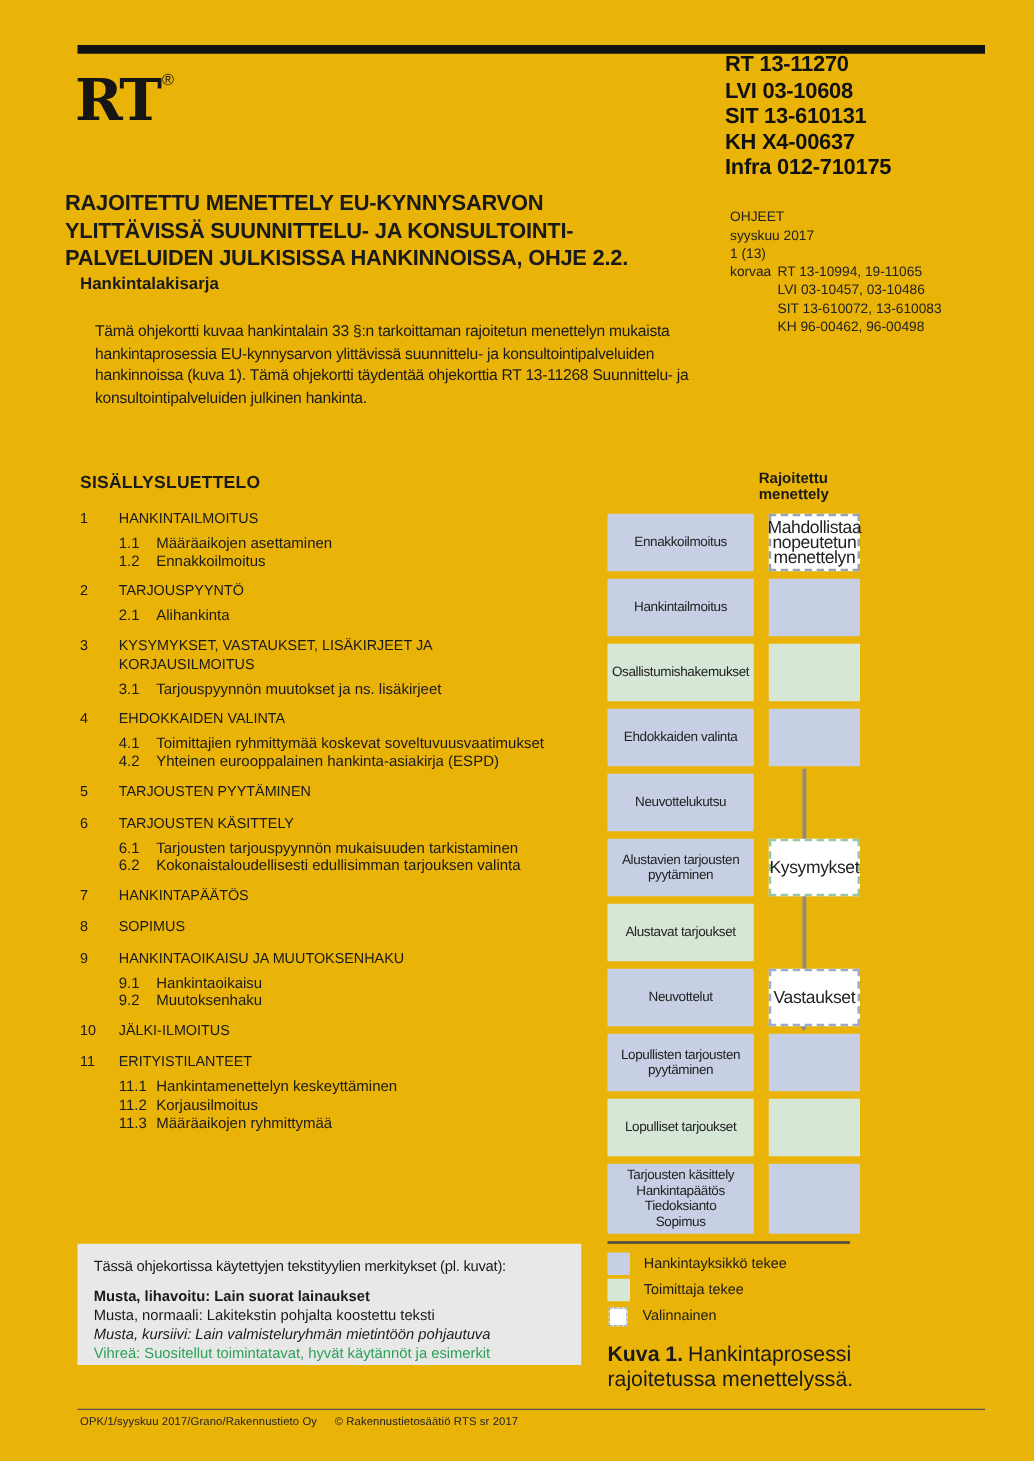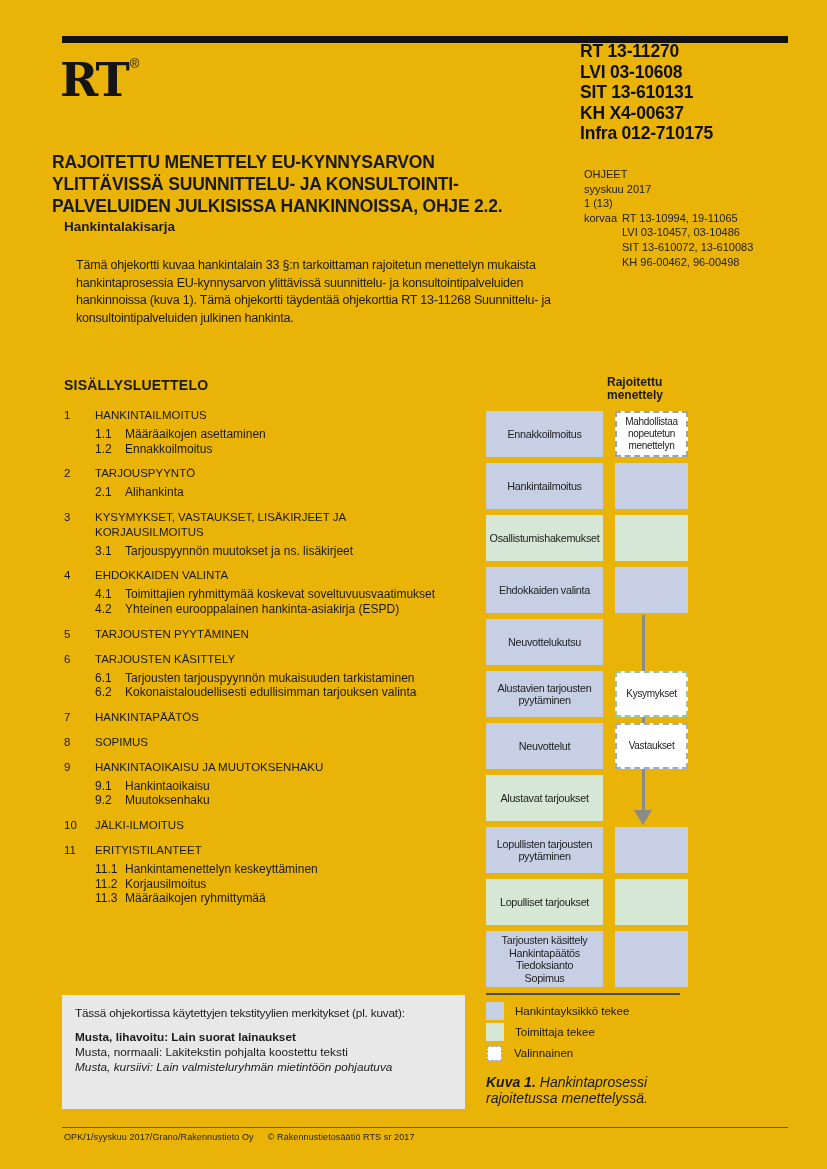--- a/index.html
+++ b/index.html
@@ -50,45 +50,45 @@
   .flowchart { position:absolute; left:486px; top:376px; width:202px; }
   .fc-header { margin-left:121px; font-weight:bold; font-size:12px; line-height:12.5px;
                white-space:pre-line; margin-bottom:10px; }
   .fc-rows { position:relative; }
   .fc-row { display:flex; height:46px; margin-bottom:6px; }
   .fc-row.tall { height:56px; }
   .fc-left { width:117px; flex:none; margin-right:4px; display:flex; align-items:center;
              justify-content:center; text-align:center; font-size:10.8px; line-height:12.5px;
              letter-spacing:-0.3px; white-space:pre-line; padding:0 1px; color:#222; }
   .fc-right { width:73px; flex:none; margin-left:8px; display:flex; align-items:center;
-              justify-content:center; text-align:center; font-size:10px; line-height:11.8px;
+              justify-content:center; text-align:center; font-size:14px; line-height:11.8px;
               letter-spacing:-0.3px; white-space:pre-line; position:relative; z-index:2; color:#222; }
   .fill-blue { background:var(--box-blue); }
   .fill-green { background:var(--box-green); }
   .dash-gray  { background:#fff; border:2px dashed var(--dash-gray); }
   .dash-green { background:#fff; border:2px dashed var(--dash-green); }
   .dash-blue  { background:#fff; border:2px dashed var(--dash-blue); }
   .fc-empty { background:transparent; }
   .fc-arrow-line { position:absolute; left:156px; top:204px; width:3px; height:196px;
                    background:var(--arrow-gray); z-index:1; }
   .fc-arrow-head { position:absolute; left:148px; top:399px; width:0; height:0; z-index:1;
                    border-left:9px solid transparent; border-right:9px solid transparent;
                    border-top:15px solid var(--arrow-gray); }
   
   .legend { margin-top:1px; border-top:2px solid #4a4a4a; padding-top:7px; width:194px; }
   .legend-row { display:flex; align-items:center; margin-bottom:3px; height:18px; }
   .sw { width:18px; height:18px; flex:none; }
   .sw-blue { background:var(--box-blue); }
   .sw-green { background:var(--box-green); }
   .sw-dashed { width:15px; height:15px; background:#fff; border:1.5px dashed var(--dash-blue); margin:0 1px; }
   .legend-label { margin-left:11px; font-size:11.5px; }
-  .fc-caption { margin-top:12px; font-size:14px; font-style:italic; }
+  .fc-caption { margin-top:12px; font-size:17px; }
   .fc-caption .lead { font-weight:bold; margin-right:4px; }
   
-  .graybox { position:absolute; left:62px; top:995px; width:403px; height:114px;
+  .graybox { position:absolute; left:62px; top:995px; width:403px; height:97px;
              background:var(--graybox-bg); padding:11px 13px; font-size:11.8px; line-height:15px; }
   .graybox .first { margin-bottom:9px; letter-spacing:-0.2px; }
   .graybox .b { font-weight:bold; }
   .graybox .i { font-style:italic; }
   .graybox .g { color:var(--green-text); }
   
   .footline { position:absolute; left:62px; top:1127px; width:726px; border-top:1px solid #555; }
   .footer { position:absolute; left:64px; top:1132px; font-size:9px; color:#222; letter-spacing:0.1px; }
   .footer .gap { display:inline-block; width:14px; }
 </style>
@@ -284,26 +284,26 @@
       <div class="fc-row">
         <div class="fc-left fill-blue">Neuvottelukutsu</div>
         <div class="fc-right fc-empty"></div>
       </div>
       <div class="fc-row">
         <div class="fc-left fill-blue">Alustavien tarjousten
 pyytäminen</div>
         <div class="fc-right dash-green">Kysymykset</div>
       </div>
       <div class="fc-row">
+        <div class="fc-left fill-green">Alustavat tarjoukset</div>
+        <div class="fc-right fc-empty"></div>
+      </div>
+      <div class="fc-row">
         <div class="fc-left fill-blue">Neuvottelut</div>
         <div class="fc-right dash-blue">Vastaukset</div>
-      </div>
-      <div class="fc-row">
-        <div class="fc-left fill-green">Alustavat tarjoukset</div>
-        <div class="fc-right fc-empty"></div>
       </div>
       <div class="fc-row">
         <div class="fc-left fill-blue">Lopullisten tarjousten
 pyytäminen</div>
         <div class="fc-right fill-blue"></div>
       </div>
       <div class="fc-row">
         <div class="fc-left fill-green">Lopulliset tarjoukset</div>
         <div class="fc-right fill-green"></div>
       </div>
@@ -334,20 +334,21 @@
     <div class="fc-caption">
       <span class="lead">Kuva 1.</span><span>Hankintaprosessi rajoitetussa menettelyssä.</span>
     </div>
   </div>
 
   <div class="graybox">
     <div class="first">Tässä ohjekortissa käytettyjen tekstityylien merkitykset (pl. kuvat):</div>
     <div class="b">Musta, lihavoitu: Lain suorat lainaukset</div>
     <div>Musta, normaali: Lakitekstin pohjalta koostettu teksti</div>
     <div class="i">Musta, kursiivi: Lain valmisteluryhmän mietintöön pohjautuva</div>
+    <div class="g">Vihreä: Suositellut toimintatavat, hyvät käytännöt ja esimerkit</div>
   </div>
 
   <div class="footline"></div>
   <div class="footer">
     <span>OPK/1/syyskuu 2017/Grano/Rakennustieto Oy</span><span class="gap"></span><span>© Rakennustietosäätiö RTS sr 2017</span>
   </div>
 
 </div>
 
 </body></html>

